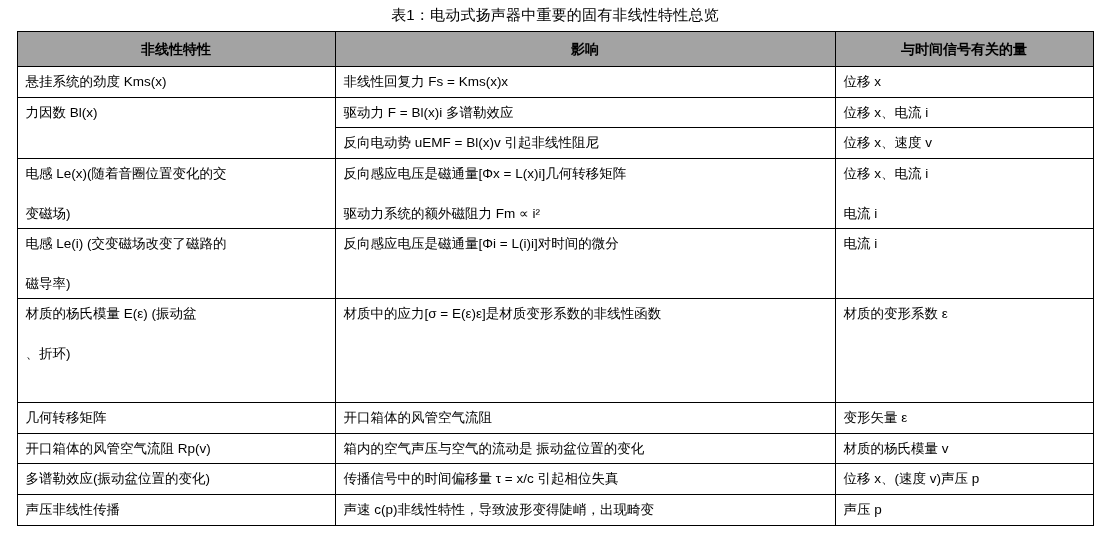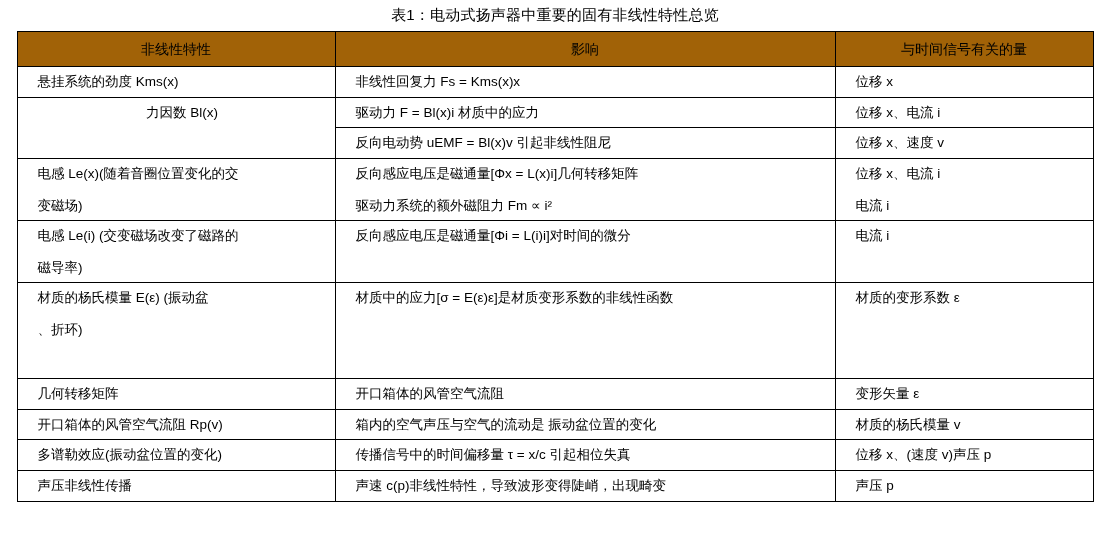--- a/index.html
+++ b/index.html
@@ -31,39 +31,39 @@
   }
   table.tbl {
     border-collapse: collapse;
     width: 1076px;
     margin: 0 auto;
     table-layout: fixed;
   }
   table.tbl td, table.tbl th {
     border: 1px solid #000000;
     vertical-align: top;
-    padding: 5px 8px 5px 20px;
+    padding: 5px 8px 5px 8px;
     font-family: "Liberation Sans", sans-serif;
     font-size: 13.5px;
     line-height: 1.45;
     text-align: left;
   }
   table.tbl thead th {
-    background: #a16207;
-    font-weight: normal;
+    background: #a3a3a3;
+    font-weight: bold;
     text-align: center;
     padding: 7px 8px;
     font-size: 14px;
   }
   .col1 { width: 318px; }
   .col2 { width: 500px; }
   .col3 { width: 258px; }
 
   .cell-line { display: block; }
-  .cell-line + .cell-line { margin-top: 12px; }
+  .cell-line + .cell-line { margin-top: 20px; }
   .spacer-lg { display: block; height: 34px; }
   .spacer-sm { display: block; height: 16px; }
 </style>
 </head>
 <body>
 
 <div class="page">
 
   <div class="caption">表1：电动式扬声器中重要的固有非线性特性总览</div>
 
@@ -88,25 +88,25 @@
           </td>
         <td>
             <span class="cell-line">非线性回复力 Fs = Kms(x)x</span>
           </td>
         <td>
             <span class="cell-line">位移 x</span>
           </td>
       </tr>
 
       <tr>
-        <td rowspan="2" style="vertical-align:top;text-align:center;">
+        <td rowspan="2" style="vertical-align:top;">
             <span class="cell-line">力因数 Bl(x)</span>
           </td>
         <td>
-            <span class="cell-line">驱动力 F = Bl(x)i 材质中的应力</span>
+            <span class="cell-line">驱动力 F = Bl(x)i 多谱勒效应</span>
           </td>
         <td>
             <span class="cell-line">位移 x、电流 i</span>
           </td>
       </tr>
 
       <tr>
         <td>
             <span class="cell-line">反向电动势 uEMF = Bl(x)v 引起非线性阻尼</span>
           </td>

